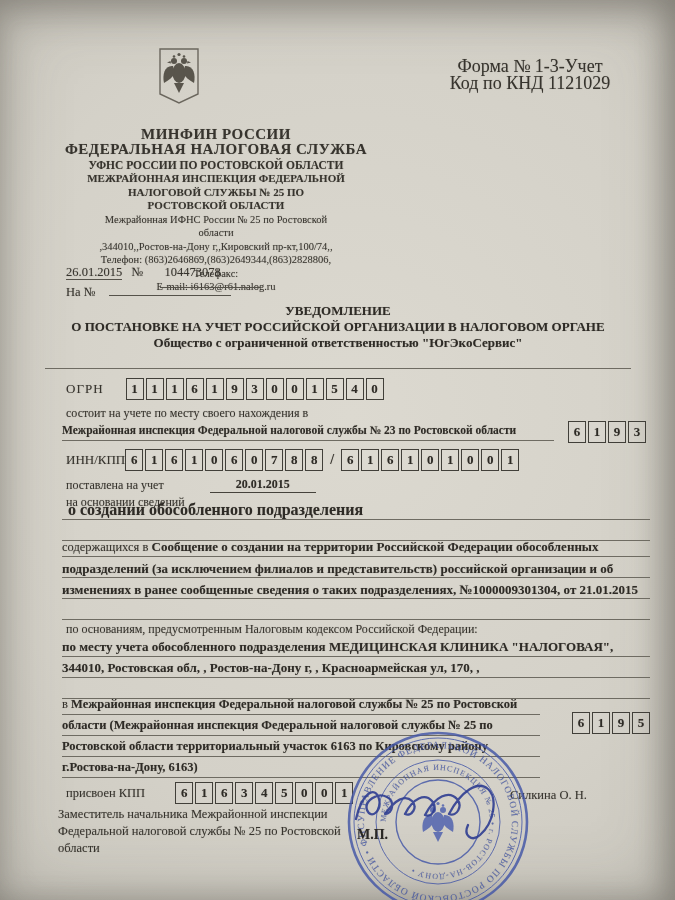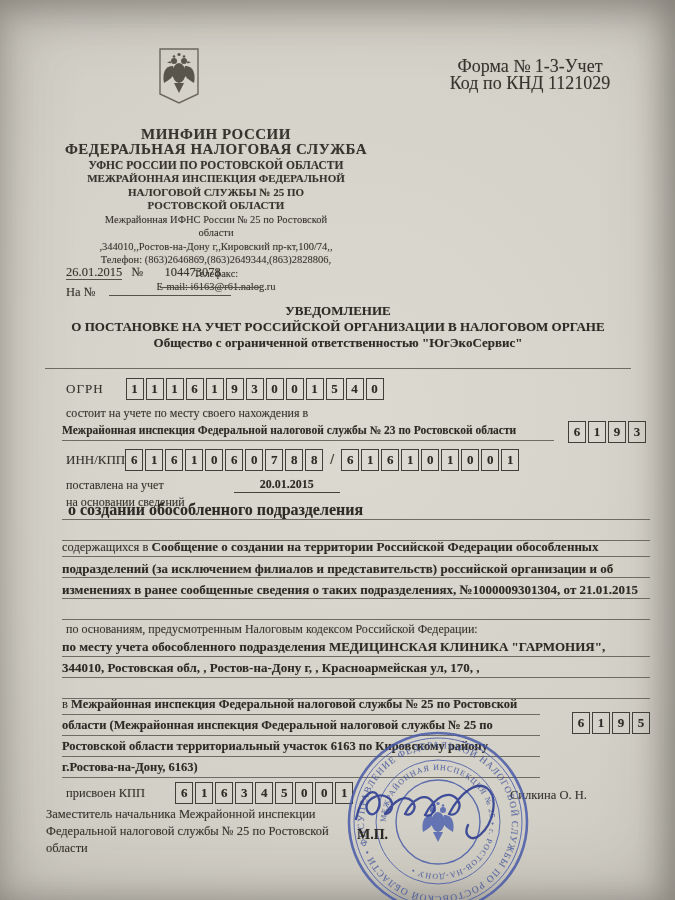--- a/index.html
+++ b/index.html
@@ -52,21 +52,21 @@
 
   .t-line{font-size:12px;}
   .registered-line{top:406px;left:66px;}
 
   .auth23-row{top:421px;left:62px;width:584px;align-items:center;}
   .auth23-row .auth-text{flex:1;font-size:11.5px;font-weight:bold;border-bottom:1px solid #6e6b62;padding-bottom:4px;margin-right:14px;color:#2e2b26;}
 
   .inn-row{top:449px;left:66px;}
   .inn-row .lbl{font-size:13px;}
 
-  .regdate-row{top:477px;left:66px;gap:24px;}
+  .regdate-row{top:477px;left:66px;}
   .regdate-row .date{font-weight:bold;border-bottom:1.4px solid #45423b;padding:0 26px;margin-left:46px;color:#2e2b26;}
 
   .basis-label{top:495px;left:66px;}
   .ruled{
     line-height:21px;
     background-image:repeating-linear-gradient(to bottom, transparent 0px, transparent 20px, #6e6b62 20px, #6e6b62 21px);
   }
   .bold-val{font-weight:bold;color:#2e2b26;}
   .basis-ruled{top:499px;left:62px;width:588px;height:42px;font-size:16px;padding-left:6px;box-sizing:border-box;}
 
@@ -77,21 +77,21 @@
 
   .place-ruled{top:636px;left:62px;width:588px;height:63px;font-size:13px;}
 
   .auth25-row{top:694px;left:62px;width:588px;align-items:flex-start;}
   .auth25-text{width:478px;height:84px;font-size:12.5px;}
   .auth25-row .boxes{margin-left:auto;margin-top:18px;}
 
   .kpp-row{top:782px;left:66px;}
   .kpp-row .lbl{font-size:12.5px;margin-right:30px;}
 
-  .position-block{top:806px;left:46px;width:312px;font-size:12.5px;line-height:17px;}
+  .position-block{top:806px;left:58px;width:312px;font-size:12.5px;line-height:17px;}
   .signer-name{top:788px;left:510px;font-size:12.5px;}
 
   .stamp{top:726px;left:342px;opacity:.82;z-index:4;}
   .signature{top:763px;left:348px;z-index:5;opacity:.9;}
   .mp-label{top:827px;left:357px;font-size:14px;font-weight:bold;color:#2a2824;z-index:6;}
 </style>
 </head>
 <body>
 
 <div class="paper">
@@ -220,21 +220,21 @@
     <span class="bold-val">о создании обособленного подразделения</span>
   </div>
 
   <div class="abs ruled contained-ruled">
     <span class="lead">содержащихся  в</span><span class="bold-val"> Сообщение о создании на территории Российской Федерации обособленных подразделений (за исключением филиалов и представительств) российской организации и об изменениях в ранее сообщенные сведения о таких подразделениях, №1000009301304, от 21.01.2015</span>
   </div>
 
   <div class="abs t-line grounds-line">по основаниям, предусмотренным Налоговым кодексом Российской Федерации:</div>
 
   <div class="abs ruled place-ruled">
-    <span class="bold-val">по месту учета обособленного подразделения МЕДИЦИНСКАЯ КЛИНИКА "ГАРМОНИЯ", 344010, Ростовская обл, , Ростов-на-Дону г, , Красноармейская ул, 170, ,</span>
+    <span class="bold-val">по месту учета обособленного подразделения МЕДИЦИНСКАЯ КЛИНИКА "НАЛОГОВАЯ", 344010, Ростовская обл, , Ростов-на-Дону г, , Красноармейская ул, 170, ,</span>
   </div>
 
   <div class="abs row auth25-row">
     <span class="ruled auth25-text"><span>в </span><span class="bold-val">Межрайонная инспекция Федеральной налоговой службы № 25 по Ростовской области (Межрайонная инспекция Федеральной налоговой службы № 25 по Ростовской области территориальный участок 6163 по Кировскому району г.Ростова-на-Дону, 6163)</span></span>
     <span class="boxes">
         <span class="cell">6</span>
         <span class="cell">1</span>
         <span class="cell">9</span>
         <span class="cell">5</span>
       </span>

